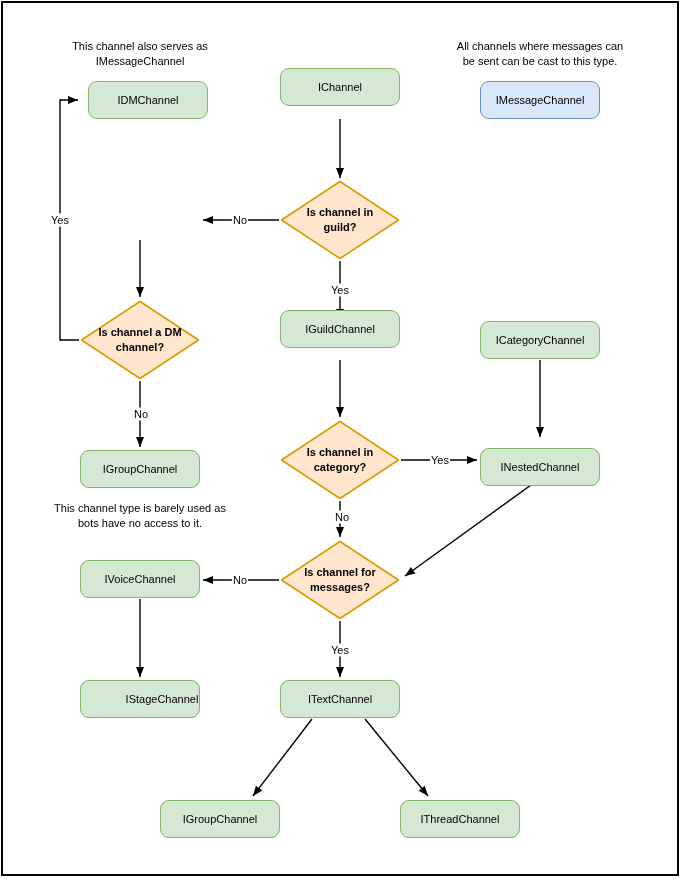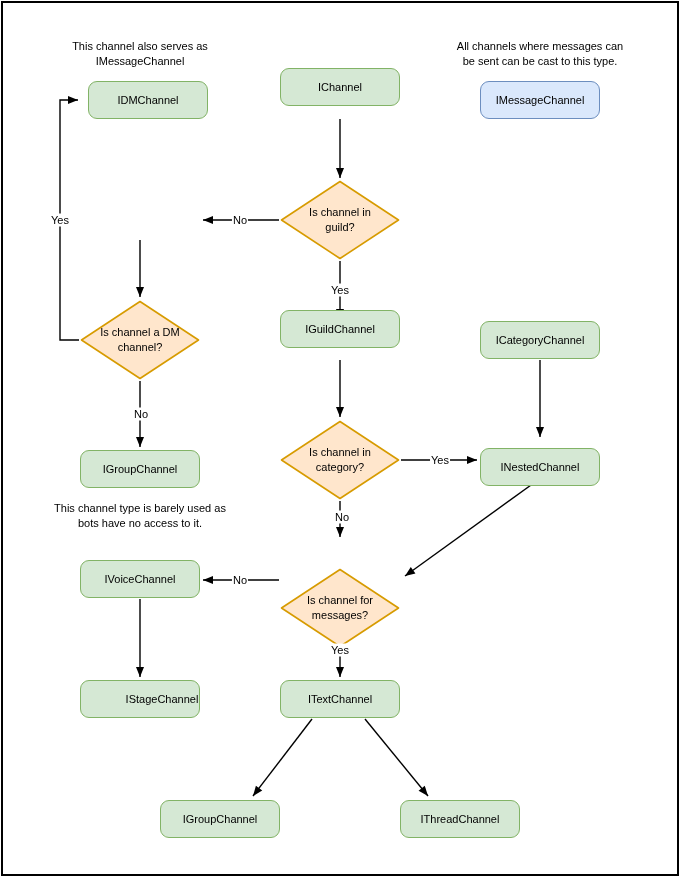--- a/index.html
+++ b/index.html
@@ -63,20 +63,21 @@
     stroke-width: 1.6;
     stroke-linejoin: round;
   }
   .decision .dlabel {
     position: absolute;
     left: 50%; top: 50%;
     transform: translate(-50%, -50%);
     width: 92px;
     text-align: center;
     line-height: 15px;
+    font-weight: bold;
   }
   .annotation {
     position: absolute;
     text-align: center;
     white-space: pre-line;
     line-height: 15px;
   }
   .edge-label {
     position: absolute;
     transform: translate(-50%, -50%);
@@ -147,21 +148,21 @@
       <path d="M60,1.5 L118.5,40 L60,78.5 L1.5,40 Z"></path>
     </svg>
     <span class="dlabel">Is channel a DM channel?</span>
   </div>
   <div class="decision" style="left:280px; top:420px;">
     <svg width="120" height="80" viewBox="0 0 120 80">
       <path d="M60,1.5 L118.5,40 L60,78.5 L1.5,40 Z"></path>
     </svg>
     <span class="dlabel">Is channel in category?</span>
   </div>
-  <div class="decision" style="left:280px; top:568px;">
+  <div class="decision" style="left:280px; top:540px;">
     <svg width="120" height="80" viewBox="0 0 120 80">
       <path d="M60,1.5 L118.5,40 L60,78.5 L1.5,40 Z"></path>
     </svg>
     <span class="dlabel">Is channel for messages?</span>
   </div>
 
   <span class="edge-label" style="left:60px; top:220px;">Yes</span>
   <span class="edge-label" style="left:240px; top:220px;">No</span>
   <span class="edge-label" style="left:340px; top:290px;">Yes</span>
   <span class="edge-label" style="left:141px; top:414px;">No</span>

